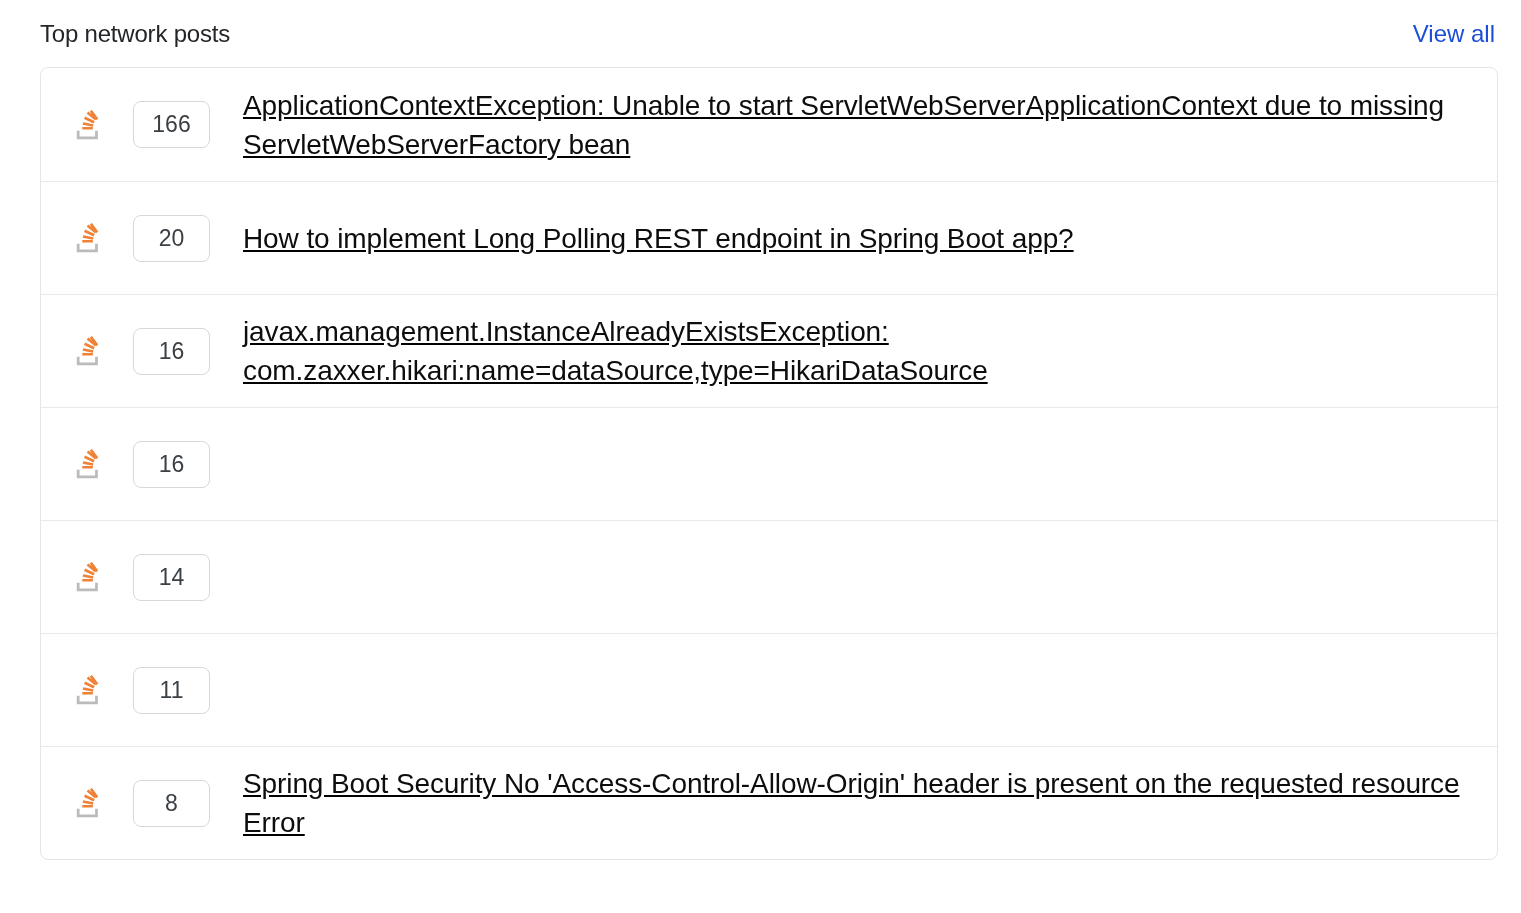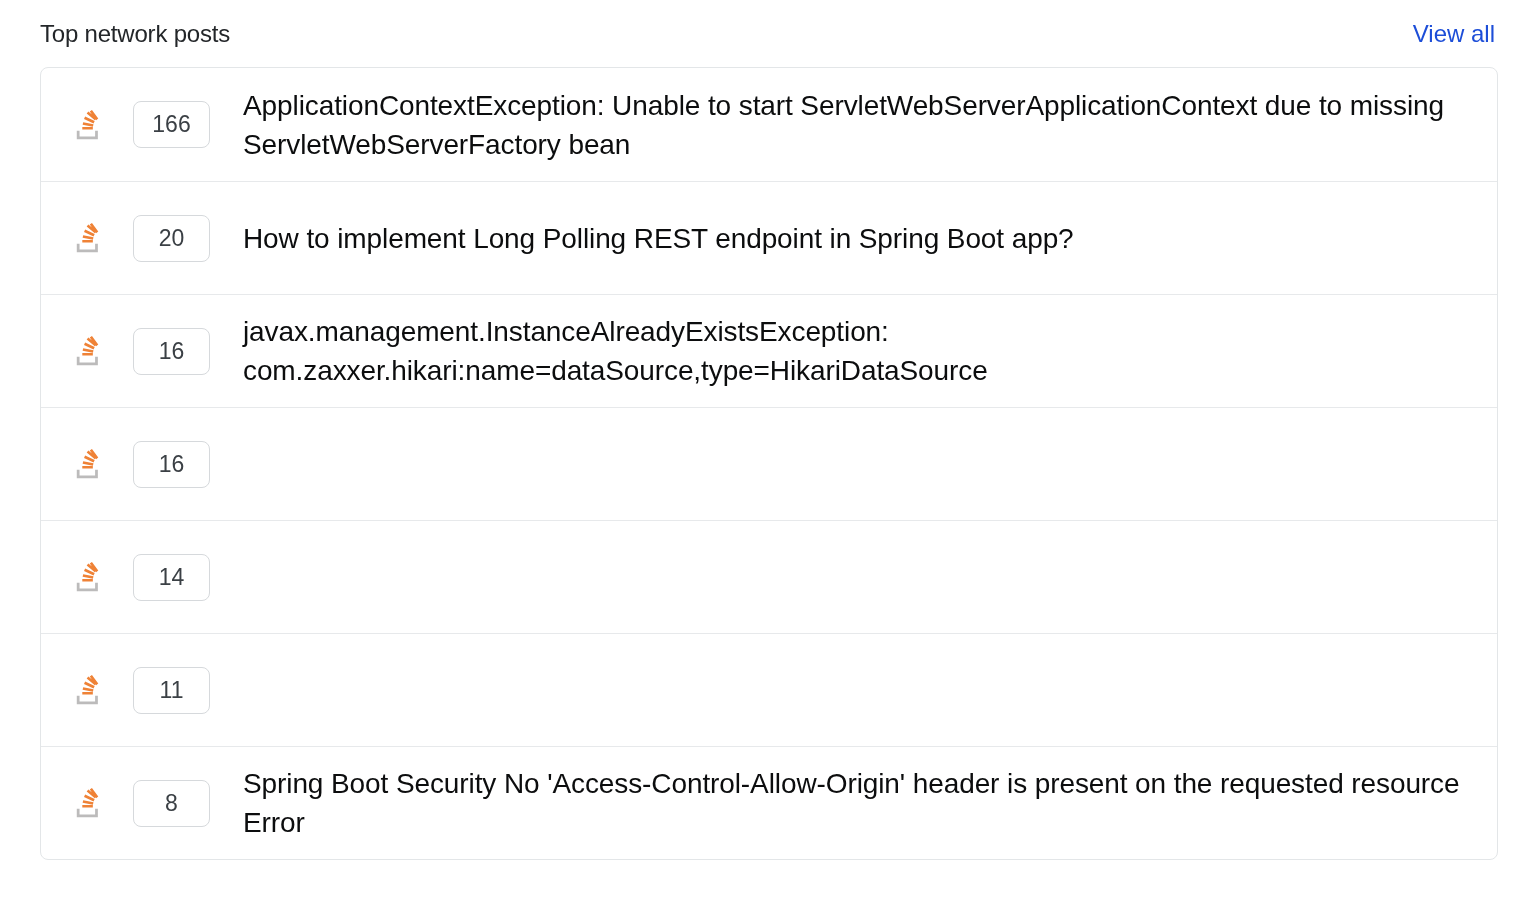--- a/index.html
+++ b/index.html
@@ -103,20 +103,21 @@
     font-size: 23px;
     line-height: 45px;
     text-align: center;
     padding: 0 8px;
   }
 
   .title-cell {
     flex: 1 1 auto;
     padding-left: 33px;
     padding-right: 10px;
+    text-decoration: underline;
   }
   .post-title {
     display: block;
     color: #0c0d0e;
     font-size: 28px;
     line-height: 39px;
     text-decoration: none;
     letter-spacing: -0.1px;
     cursor: pointer;
   }

